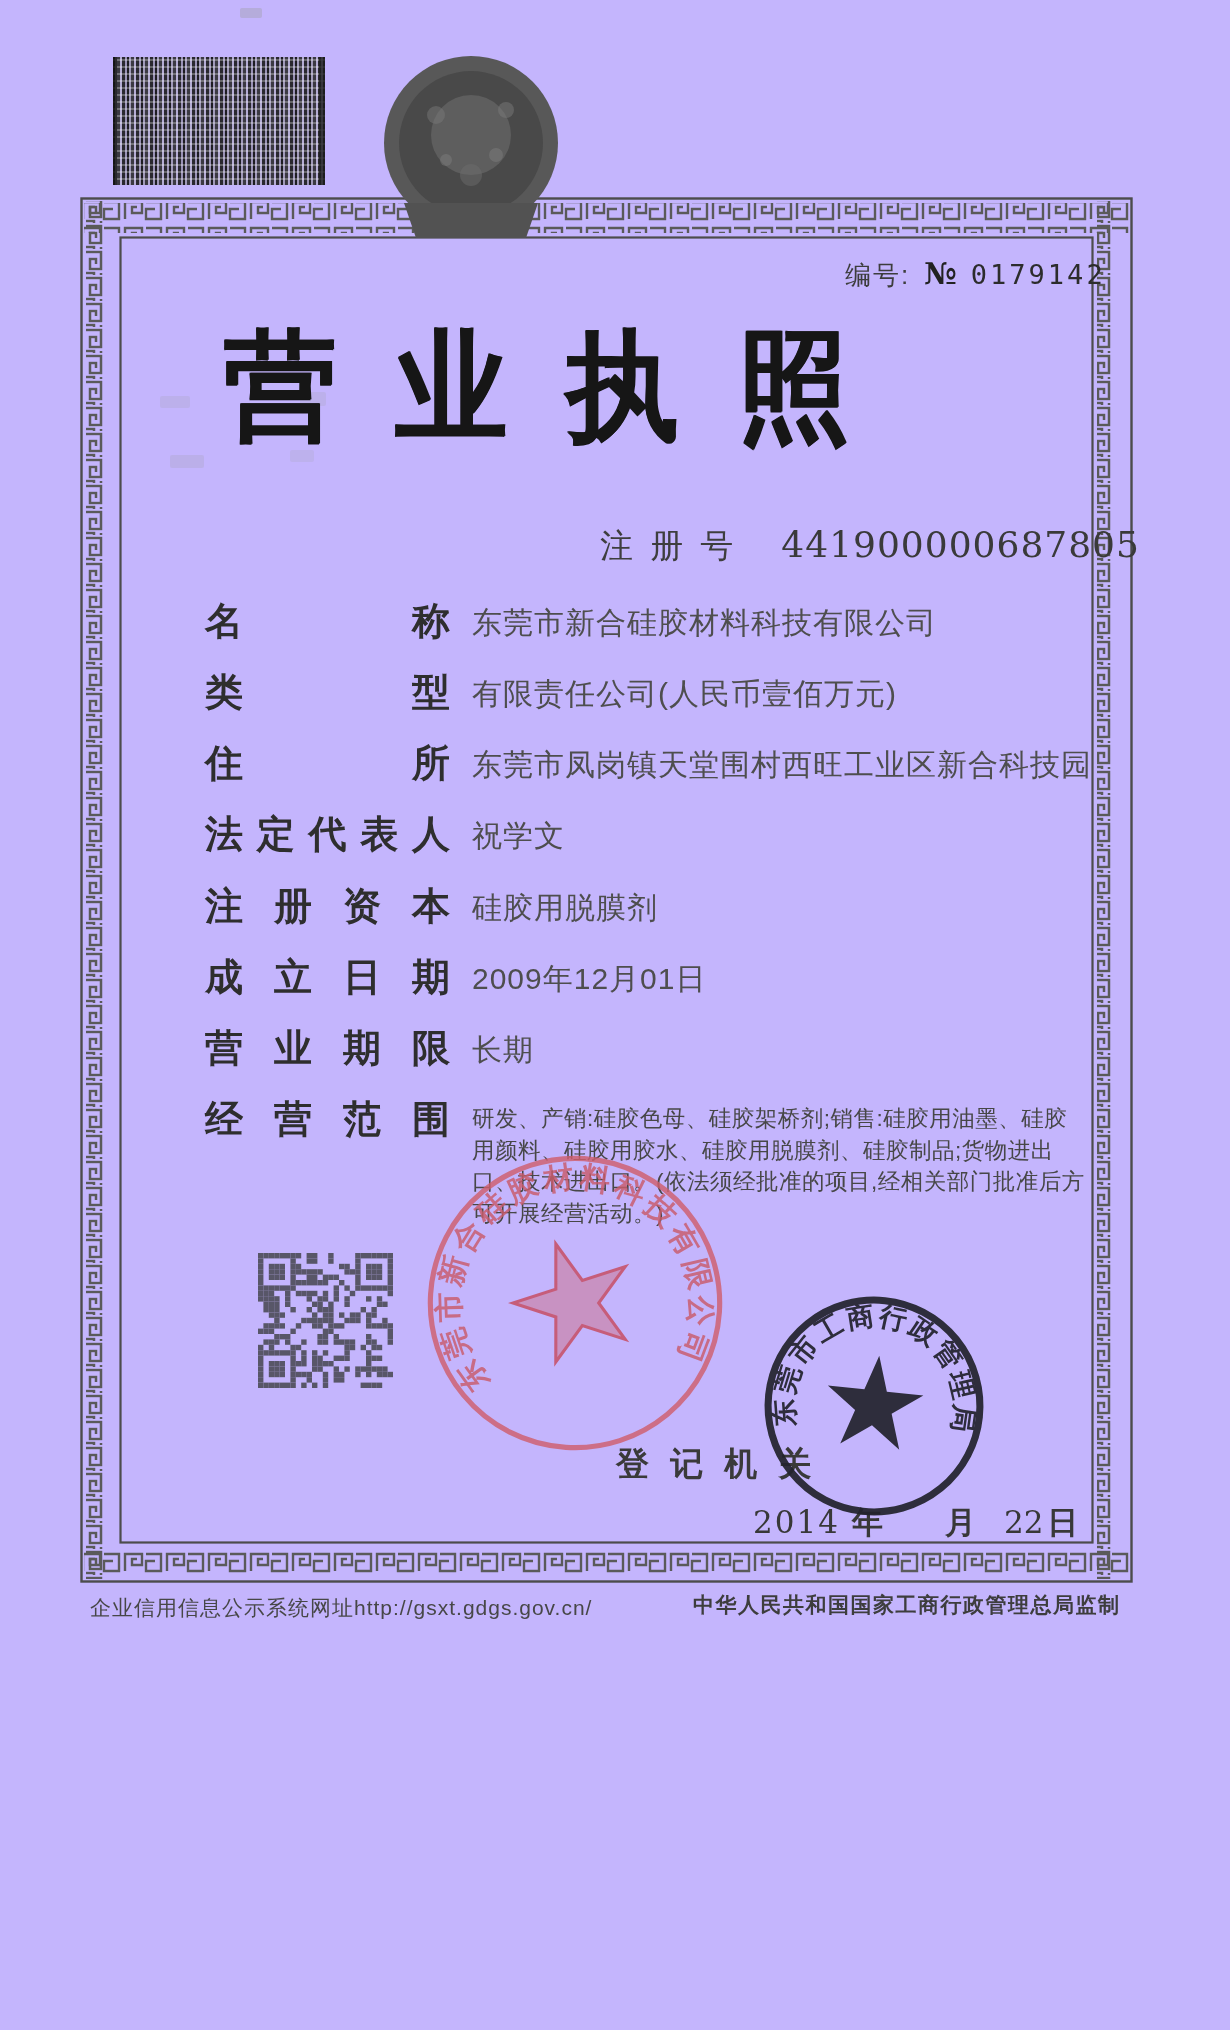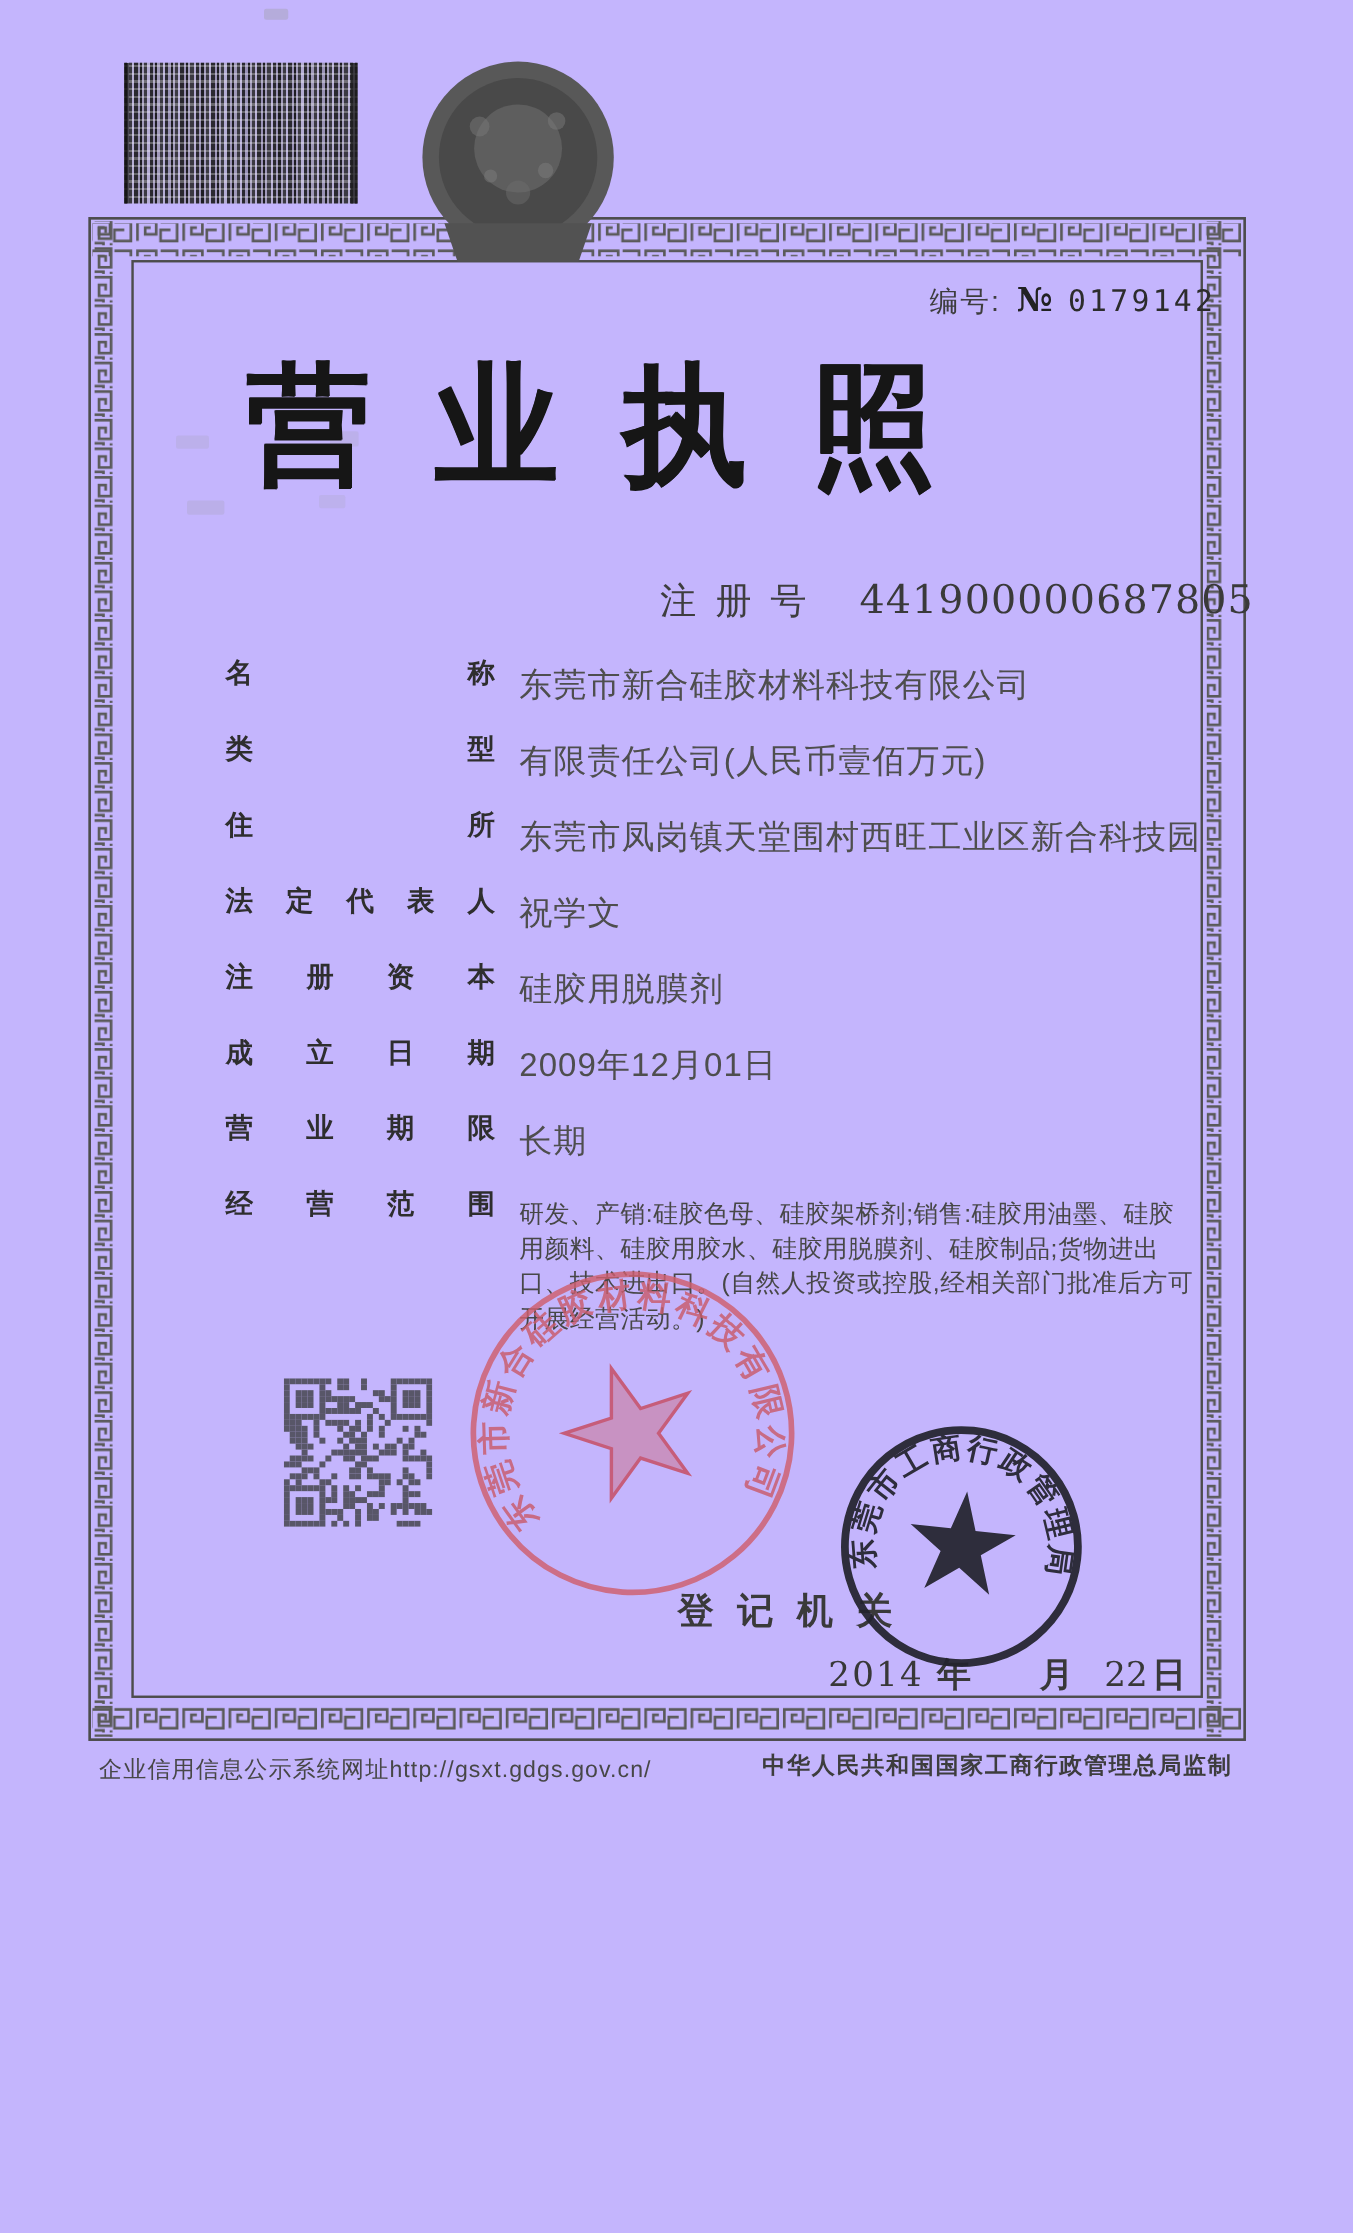--- a/index.html
+++ b/index.html
@@ -46,21 +46,21 @@
 
   
   .regno{left:600px; top:524px; display:flex; align-items:baseline; gap:44px; white-space:nowrap;}
   .regno .lbl{font-size:33px; color:#3e3e3e; letter-spacing:4px;}
   .regno .num{font-family:"DejaVu Serif", serif; font-size:36px; color:#3a3a3a; letter-spacing:1px;}
 
   
   .fields{left:205px; top:596px; width:900px;}
   .field-row{display:flex; align-items:flex-start; margin-bottom:21px;}
   .field-label{
-    flex:0 0 245px; width:245px; font-size:25px; font-weight:700; color:#2e2e2e;
+    flex:0 0 245px; width:245px; font-size:38px; font-weight:700; color:#2e2e2e;
     text-align:justify; text-align-last:justify; line-height:1.32;
   }
   .field-value{margin-left:22px; font-size:30px; color:#4e4e4e; padding-top:7px; letter-spacing:1px;}
   .field-row.scope .field-value{
     width:618px; font-size:22.5px; line-height:1.4; letter-spacing:0.5px; padding-top:9px; color:#474747;
   }
 
   
   .qr{left:258px; top:1253px; width:135px; height:135px; opacity:.88;}
 
@@ -162,21 +162,21 @@
     <div class="field-row">
       <span class="field-label">成立日期</span>
       <span class="field-value">2009年12月01日</span>
     </div>
     <div class="field-row">
       <span class="field-label">营业期限</span>
       <span class="field-value">长期</span>
     </div>
     <div class="field-row scope">
       <span class="field-label">经营范围</span>
-      <span class="field-value">研发、产销:硅胶色母、硅胶架桥剂;销售:硅胶用油墨、硅胶用颜料、硅胶用胶水、硅胶用脱膜剂、硅胶制品;货物进出口、技术进出口。(自然人投资或控股,经相关部门批准后方可开展经营活动。)</span>
+      <span class="field-value">研发、产销:硅胶色母、硅胶架桥剂;销售:硅胶用油墨、硅胶用颜料、硅胶用胶水、硅胶用脱膜剂、硅胶制品;货物进出口、技术进出口。(依法须经批准的项目,经相关部门批准后方可开展经营活动。)</span>
     </div>
   </div>
 
   <div class="abs qr"><svg width="135" height="135" viewBox="0 0 135 135" fill="#4a4a54">
         <rect x="0.0" y="0.0" width="5.4" height="5.4"></rect>
         <rect x="5.4" y="0.0" width="5.4" height="5.4"></rect>
         <rect x="10.8" y="0.0" width="5.4" height="5.4"></rect>
         <rect x="16.2" y="0.0" width="5.4" height="5.4"></rect>
         <rect x="21.6" y="0.0" width="5.4" height="5.4"></rect>
         <rect x="27.0" y="0.0" width="5.4" height="5.4"></rect>

